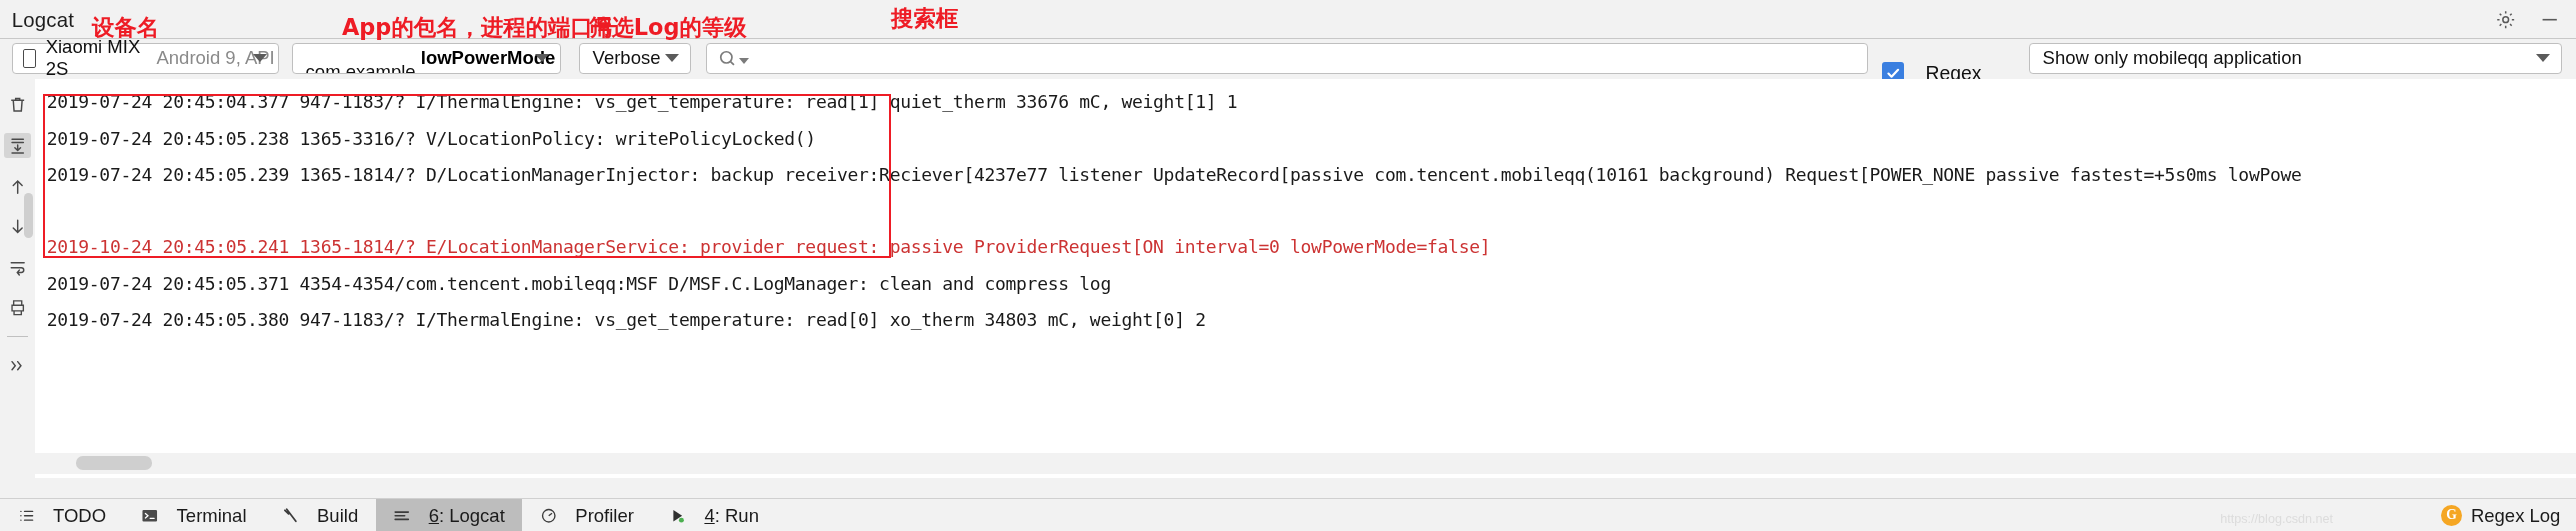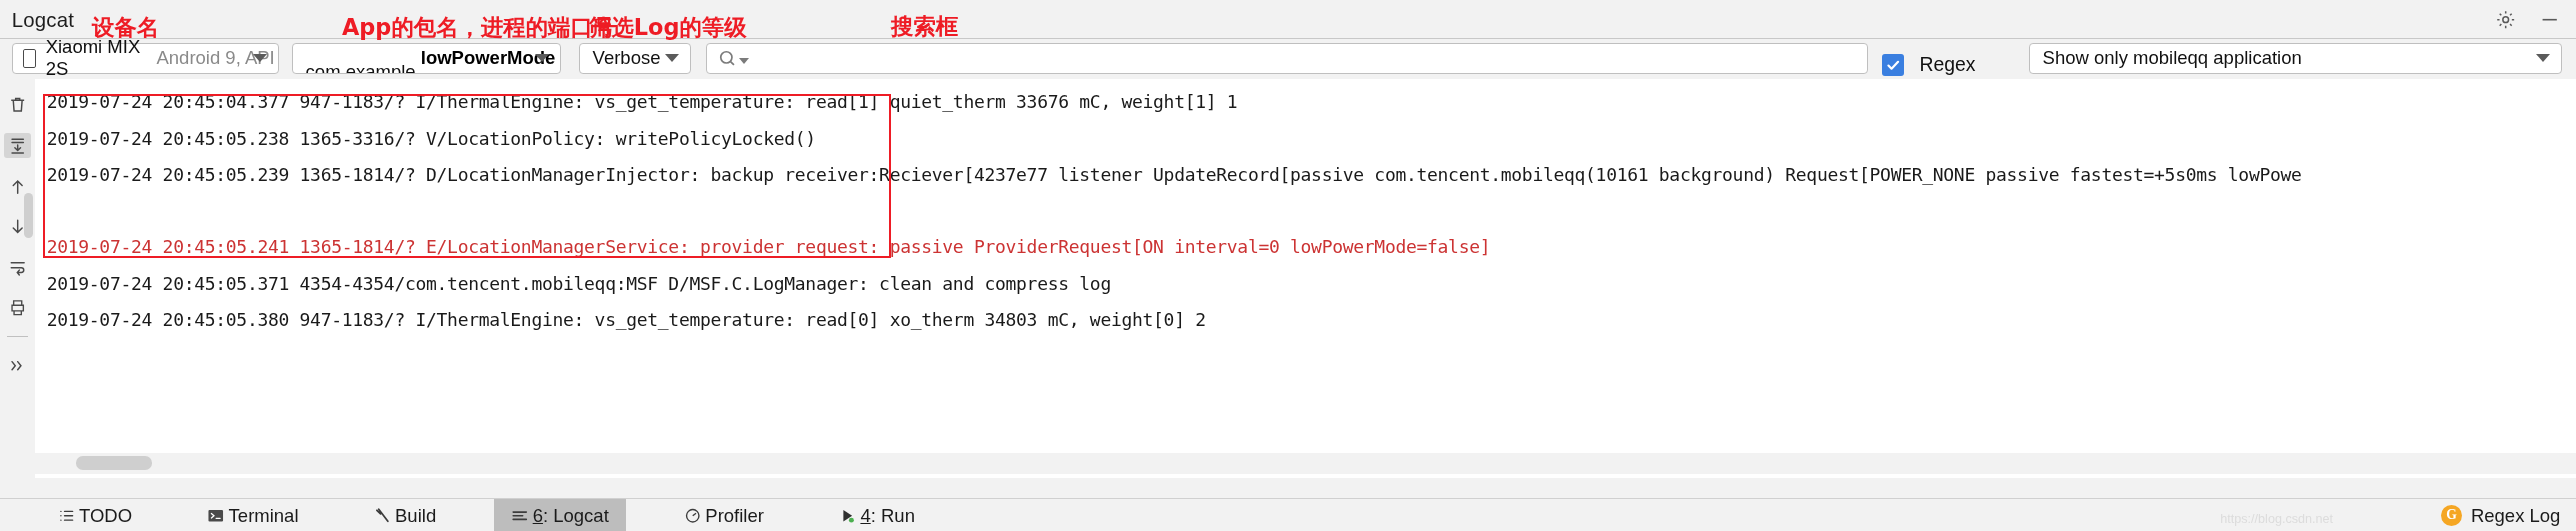--- a/index.html
+++ b/index.html
@@ -43,21 +43,21 @@
     position: absolute;
     color: #ee1c25;
     font-weight: bold;
     font-size: 22.4px;
     white-space: nowrap;
     font-family: "DejaVu Sans", sans-serif;
   }
   .annot-device   { left: 92px;  top: 11.7px; }
   .annot-package  { left: 342px; top: 11.7px; }
   .annot-level    { left: 589px; top: 11.7px; }
-  .annot-search   { left: 891px; top: 11px; }
+  .annot-search   { left: 891px; top: 3px; }
   .annot-flow     { left: 953px; top: 191px; font-size: 29px; }
 
   
   .toolbar {
     position: absolute; left: 0; top: 40px;
     width: 2576px; height: 38px;
     background: #f2f2f2;
     text-decoration: underline;
   }
   .ctl {
@@ -111,22 +111,22 @@
   }
   #search-input {
     border: none; outline: none;
     font-size: 18.5px; color: #111;
     font-family: "Liberation Sans", sans-serif;
     flex: 1; margin-left: 7.8px; background: transparent;
   }
 
   
   #regex-wrap {
-    position: absolute; left: 1882px; top: 13px;
-    display: flex; align-items: flex-end; gap: 15px;
+    position: absolute; left: 1882px; top: 22px;
+    display: flex; align-items: flex-start; gap: 21px;
   }
   .cbox {
     width: 22.4px; height: 22.4px;
     background: #3a7fe0; border-radius: 2.9px;
     display: flex; align-items: center; justify-content: center;
   }
   .cbox svg { display: block; }
   .cbox-label { font-size: 19.4px; color: #111; }
 
   
@@ -185,23 +185,23 @@
 
   
   .statusbar {
     position: absolute; left: 0; bottom: 0;
     width: 2576px; height: 34px;
     background: #f2f2f2;
     border-top: 1px solid #d0d0d0;
     display: flex; align-items: center;
   }
   .stab {
-    display: flex; align-items: center; gap: 4px;
+    display: flex; align-items: center; gap: 18px;
     height: 34px; padding: 0 17.5px;
-    font-size: 18.5px; color: #1b1b1b; margin-left: 40px;
+    font-size: 18.5px; color: #1b1b1b;
   }
   .stab.active { background: #bdbdbd; }
   .stab u { text-decoration: underline; }
   .stab .ti { display: flex; align-items: center; color: #3c3c3c; }
   .status-right {
     margin-left: auto;
     display: flex; align-items: center; gap: 8.8px;
     padding-right: 15.6px;
   }
   .eventlog-dot {
@@ -344,21 +344,21 @@
       <svg width="19.4" height="19.4" viewBox="0 0 24 24" fill="none" stroke="currentColor" stroke-width="1.8" stroke-linecap="round">
         <path d="M5 7l4 5-4 5M12 7l4 5-4 5"></path>
       </svg>
     </div>
   </div>
 
   <div class="logpane">
     <div class="logline lvl-I" style="top:13.6px">2019-07-24 20:45:04.377 947-1183/? I/ThermalEngine: vs_get_temperature: read[1] quiet_therm 33676 mC, weight[1] 1</div>
     <div class="logline lvl-V" style="top:51px">2019-07-24 20:45:05.238 1365-3316/? V/LocationPolicy: writePolicyLocked()</div>
     <div class="logline lvl-D" style="top:87px">2019-07-24 20:45:05.239 1365-1814/? D/LocationManagerInjector: backup receiver:Reciever[4237e77 listener UpdateRecord[passive com.tencent.mobileqq(10161 background) Request[POWER_NONE passive fastest=+5s0ms lowPowe</div>
-    <div class="logline lvl-E" style="top:159px">2019-07-24 20:45:05.241 1365-1814/? E/LocationManagerService: provider request: passive ProviderRequest[ON interval=0 lowPowerMode=false]</div>
+    <div class="logline lvl-E" style="top:159px">2019-10-24 20:45:05.241 1365-1814/? E/LocationManagerService: provider request: passive ProviderRequest[ON interval=0 lowPowerMode=false]</div>
     <div class="logline lvl-D" style="top:196px">2019-07-24 20:45:05.371 4354-4354/com.tencent.mobileqq:MSF D/MSF.C.LogManager: clean and compress log</div>
     <div class="logline lvl-I" style="top:232px">2019-07-24 20:45:05.380 947-1183/? I/ThermalEngine: vs_get_temperature: read[0] xo_therm 34803 mC, weight[0] 2</div>
   </div>
 
   <div class="redbox"></div>
   <div class="vscroll-thumb"></div>
 
   <div class="hscroll">
     <div class="hscroll-thumb"></div>
   </div>

